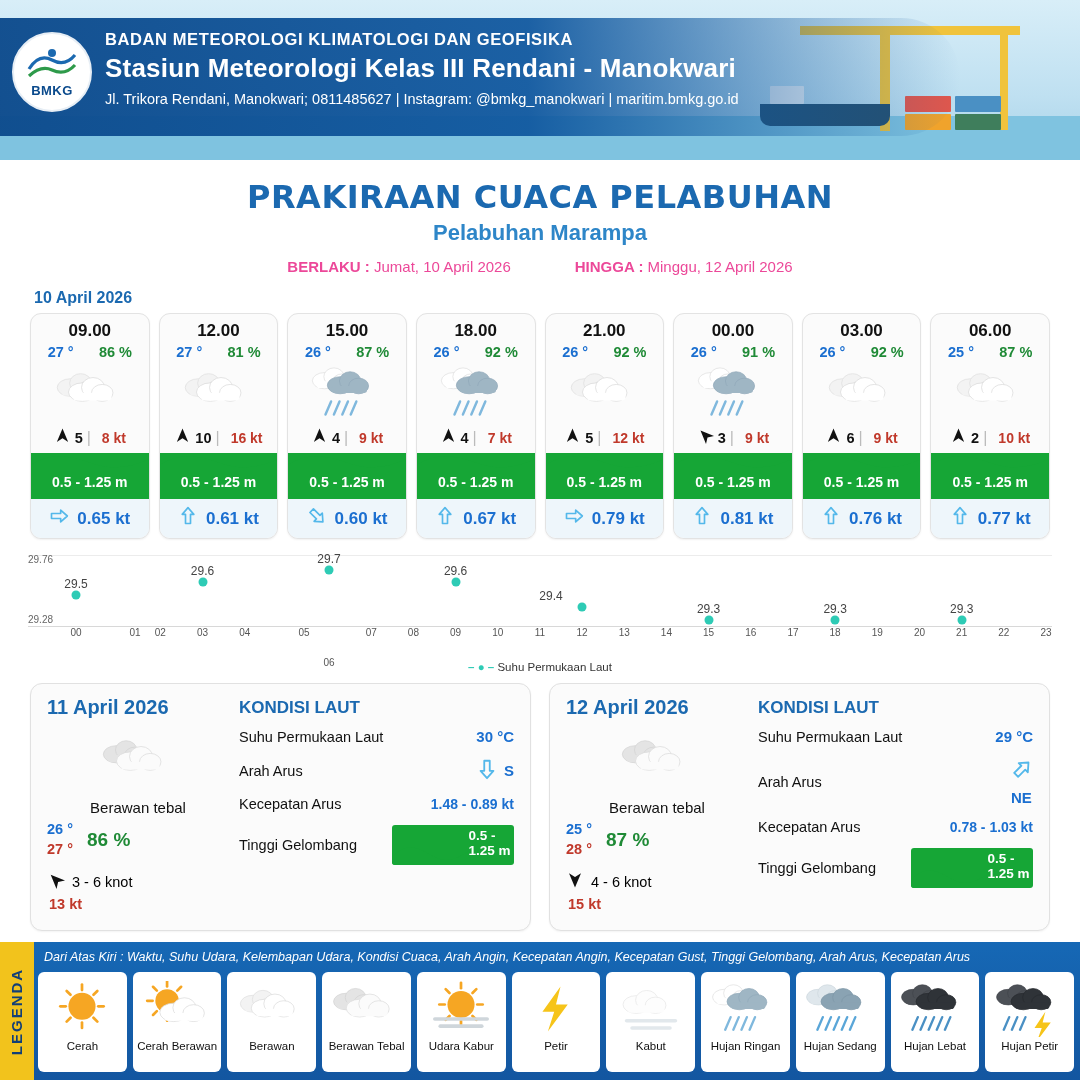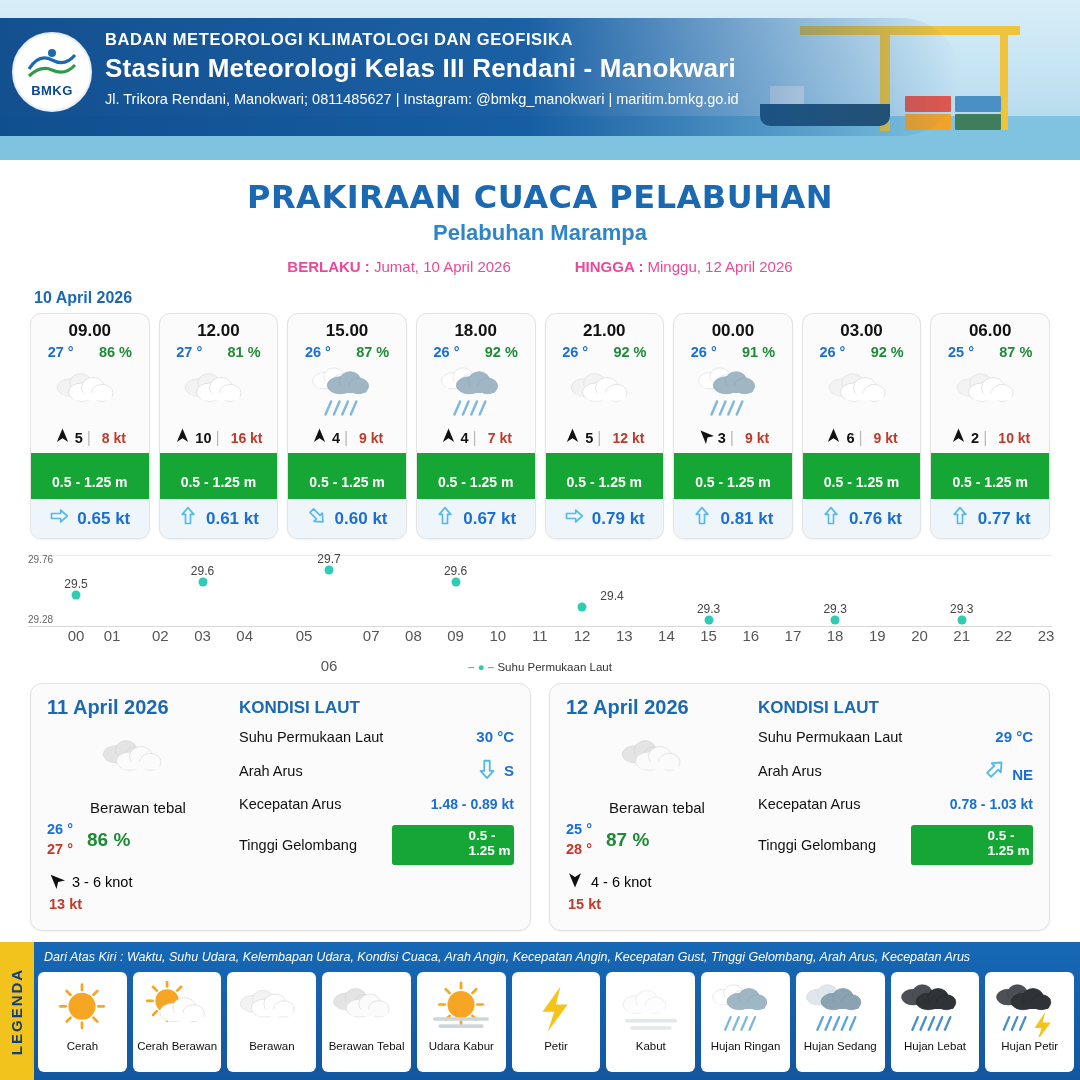--- a/index.html
+++ b/index.html
@@ -84,21 +84,21 @@
     background:#eef6fb; padding:7px 0; color:#1b6fd0; font-size:17px; font-weight:bold;
   }
 
   
   .chart-wrap { margin:16px 28px 0; position:relative; height:100px; }
   .chart-area { position:relative; height:72px; border-bottom:1px solid #d8d8d8; border-top:1px solid #ececec;}
   .ylab { position:absolute; left:0; font-size:10px; color:#666; }
   .pt { position:absolute; width:9px; height:9px; background:#2ecbb5; border-radius:50%; transform:translate(-50%,-50%); }
   .ptlab { position:absolute; font-size:12px; color:#444; transform:translate(-50%,0); }
   .xaxis { position:relative; height:16px; margin-left:48px; margin-right:4px;}
-  .xtick { position:absolute; font-size:15px; color:#555; transform:translateX(-50%); }
+  .xtick { position:absolute; font-size:10px; color:#555; transform:translateX(-50%); }
   .legend-chart { text-align:center; font-size:11.5px; color:#333; margin-top:6px; }
   .legend-chart .dash { color:#2ecbb5; font-weight:bold; }
 
   
   .days { display:flex; gap:18px; padding:0 30px; margin-top:10px; }
   .day {
     flex:1; background:#fbfbfb; border:1px solid #e1e1e1; border-radius:12px;
     padding:12px 16px 14px; display:flex; gap:10px; min-height:248px;
     box-shadow:0 1px 2px rgba(0,0,0,.05);
   }
@@ -562,31 +562,31 @@
    <div class="ylab" style="top:58px;">29.28</div>
       <div class="pt" style="left: 48px; top: 38.5px;"></div>
       <div class="ptlab" style="left: 48px; top: 20.5px;">29.5</div>
       <div class="pt" style="left: 174.522px; top: 26px;"></div>
       <div class="ptlab" style="left: 174.522px; top: 8px;">29.6</div>
       <div class="pt" style="left: 301.043px; top: 13.5px;"></div>
       <div class="ptlab" style="left: 301.043px; top: -4.5px;">29.7</div>
       <div class="pt" style="left: 427.565px; top: 26px;"></div>
       <div class="ptlab" style="left: 427.565px; top: 8px;">29.6</div>
       <div class="pt" style="left: 554.087px; top: 51px;"></div>
-      <div class="ptlab" style="left: 584px; top: 33px;">29.4</div>
+      <div class="ptlab" style="left: 523px; top: 33px;">29.4</div>
       <div class="pt" style="left: 680.609px; top: 63.5px;"></div>
       <div class="ptlab" style="left: 680.609px; top: 45.5px;">29.3</div>
       <div class="pt" style="left: 807.13px; top: 63.5px;"></div>
       <div class="ptlab" style="left: 807.13px; top: 45.5px;">29.3</div>
       <div class="pt" style="left: 933.652px; top: 63.5px;"></div>
       <div class="ptlab" style="left: 933.652px; top: 45.5px;">29.3</div>
     </div>
   <div class="xaxis" id="xaxis">
       <div class="xtick" style="left: 0px;">00</div>
-      <div class="xtick" style="left: 36px;">01</div>
+      <div class="xtick" style="left: 59px;">01</div>
       <div class="xtick" style="left: 84.3478px;">02</div>
       <div class="xtick" style="left: 126.522px;">03</div>
       <div class="xtick" style="left: 168.696px;">04</div>
       <div class="xtick" style="left: 228px;">05</div>
       <div class="xtick" style="left: 253.043px; margin-top: 30px;">06</div>
       <div class="xtick" style="left: 295.217px;">07</div>
       <div class="xtick" style="left: 337.391px;">08</div>
       <div class="xtick" style="left: 379.565px;">09</div>
       <div class="xtick" style="left: 421.739px;">10</div>
       <div class="xtick" style="left: 463.913px;">11</div>
@@ -711,21 +711,21 @@
       <div class="day-gust">15 kt</div>
     </div>
     <div class="day-right">
       <div class="kl-title">KONDISI LAUT</div>
       <div class="kl-row">
               <span>Suhu Permukaan Laut</span>
           <span class="kl-val">29 °C</span>
         </div>
         <div class="kl-row">
               <span>Arah Arus</span>
-          <span style="display:flex;align-items:flex-end;gap:6px;">
+          <span style="display:flex;align-items:flex-start;gap:6px;flex-direction:column;">
                  <span><svg width="22" height="22" viewBox="0 0 24 24" style="transform:rotate(45deg)">
     <path d="M12 2 L19 10 H15 V21 H9 V10 H5 Z" fill="none" stroke="#54b8ea" stroke-width="2" stroke-linejoin="round"></path>
               </svg></span>
                  <span class="kl-val">NE</span>
           </span>
         </div>
         <div class="kl-row">
               <span>Kecepatan Arus</span>
           <span class="kl-val2">0.78 - 1.03 kt</span>
         </div>

